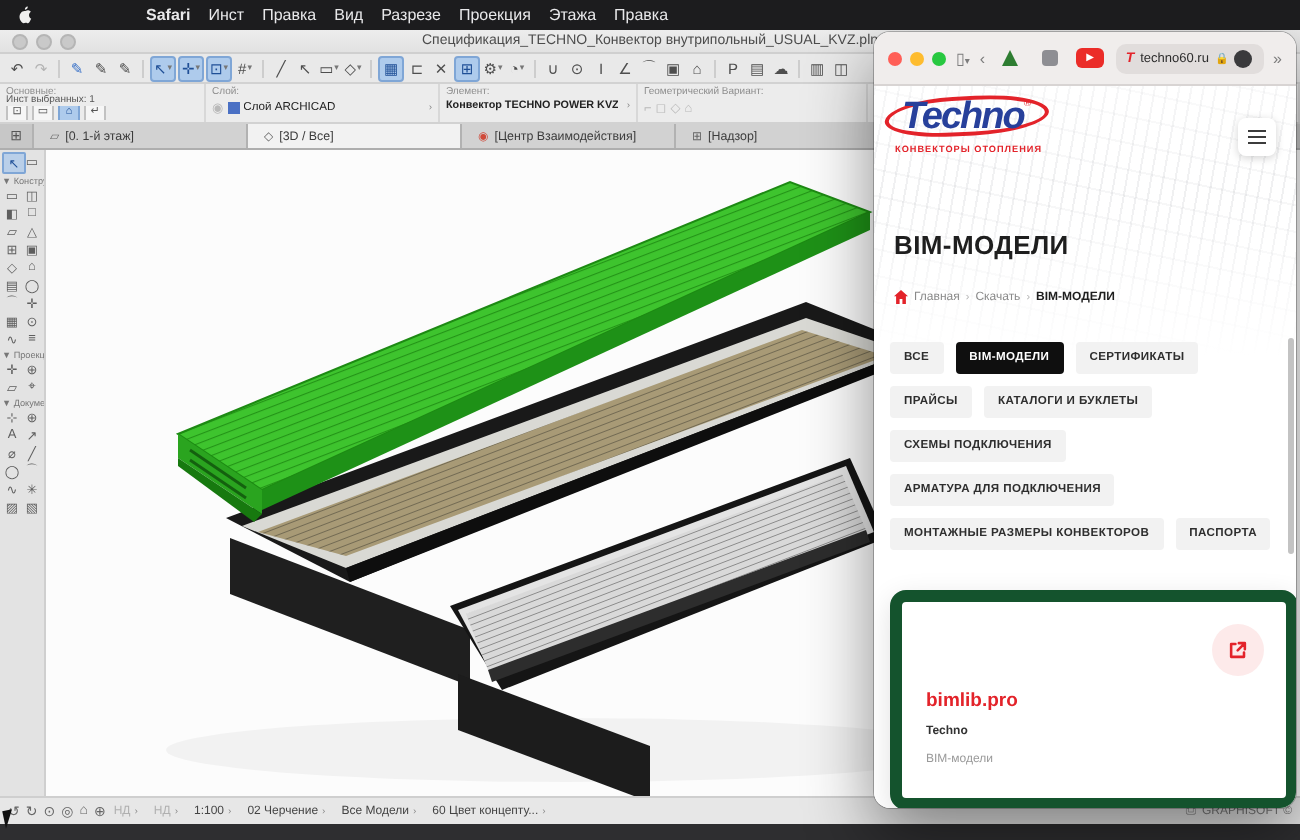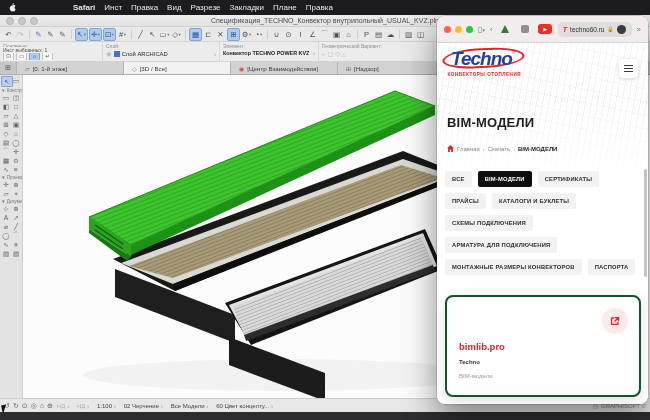--- a/index.html
+++ b/index.html
@@ -103,21 +103,21 @@
              box-shadow:0 1px 4px rgba(0,0,0,.18);display:flex;flex-direction:column;align-items:center;justify-content:center;gap:2px;}
   .hamburger i{display:block;width:9px;height:1.3px;background:#3c3c3c;}
   .pg-heading{position:absolute;left:10px;top:72px;font-size:13px;font-weight:800;color:#1e1e1e;letter-spacing:.2px;}
   .breadcrumb{position:absolute;left:10px;top:102px;display:flex;align-items:center;gap:3px;font-size:6px;color:#8a8a8a;white-space:nowrap;}
   .bc-sep{color:#b5b5b5;font-size:5.5px;}
   .bc-current{color:#1e1e1e;font-weight:700;}
   .chips{position:absolute;left:8px;top:128px;width:194px;display:flex;flex-wrap:wrap;gap:6px;}
   .chip{padding:5px 7px;background:#f2f2f2;color:#2e2e2e;font-size:5.8px;font-weight:700;letter-spacing:.2px;border-radius:2px;white-space:nowrap;}
   .chip--active{background:#0f0f0f;color:#fff;}
   .dl-card{position:absolute;left:8px;top:252px;width:192px;height:98px;background:#fff;border-radius:8px;
-           box-shadow:0 4px 14px rgba(0,0,0,.12);border:2px solid #14532d;}
+           box-shadow:0 4px 14px rgba(0,0,0,.12);border:6px solid #14532d;}
   .card-link-btn{position:absolute;top:11px;right:11px;width:26px;height:26px;border-radius:50%;background:#fdeaea;
                  display:flex;align-items:center;justify-content:center;}
   .card-title{position:absolute;left:12px;top:44px;font-size:9.5px;font-weight:800;color:#e3232a;}
   .card-brand{position:absolute;left:12px;top:62px;font-size:6px;font-weight:700;color:#333;}
   .card-sub{position:absolute;left:12px;top:76px;font-size:6px;color:#9a9a9a;}
   .sf-scrollbar{position:absolute;right:1px;top:126px;width:3px;height:108px;border-radius:2px;background:#c3c3c3;}
   
   .cursor{position:absolute;left:2px;top:405px;width:0;height:0;border-left:5px solid #111;border-bottom:9px solid transparent;
           transform:rotate(-12deg);z-index:300;}
 </style>
@@ -129,22 +129,22 @@
     <svg width="8" height="9" viewBox="0 0 10 11">
         <path fill="#efefef" d="M6.9 1.6c-.5.6-1.3.6-1.3.6s-.2-.8.4-1.4C6.5.2 7.3.2 7.3.2s.2.8-.4 1.4zM5.3 3c.7 0 1.2-.5 2-.5.4 0 1.4.1 2 1-.1.1-1.2.8-1.2 2.1 0 1.6 1.4 2.1 1.4 2.1S8.5 10.6 7.5 10.6c-.5 0-.8-.3-1.4-.3-.6 0-1 .3-1.4.3-1 0-2.5-2-2.5-3.8C2.2 4.9 3.5 3 5.3 3z"></path>
       </svg>
   </span>
   <span class="mb-app">Safari</span>
   <span class="mb-items">
       <span class="mb-item">Инст</span>
       <span class="mb-item">Правка</span>
       <span class="mb-item">Вид</span>
       <span class="mb-item">Разрезе</span>
-      <span class="mb-item">Закладки</span>
-      <span class="mb-item">Плане</span>
+      <span class="mb-item">Проекция</span>
+      <span class="mb-item">Этажа</span>
       <span class="mb-item">Правка</span>
     </span>
 </div>
 
 <div class="ac-window">
   <div class="ac-titlebar">
     <div class="ac-lights">
       <span class="ac-light"></span>
       <span class="ac-light"></span>
       <span class="ac-light"></span>

